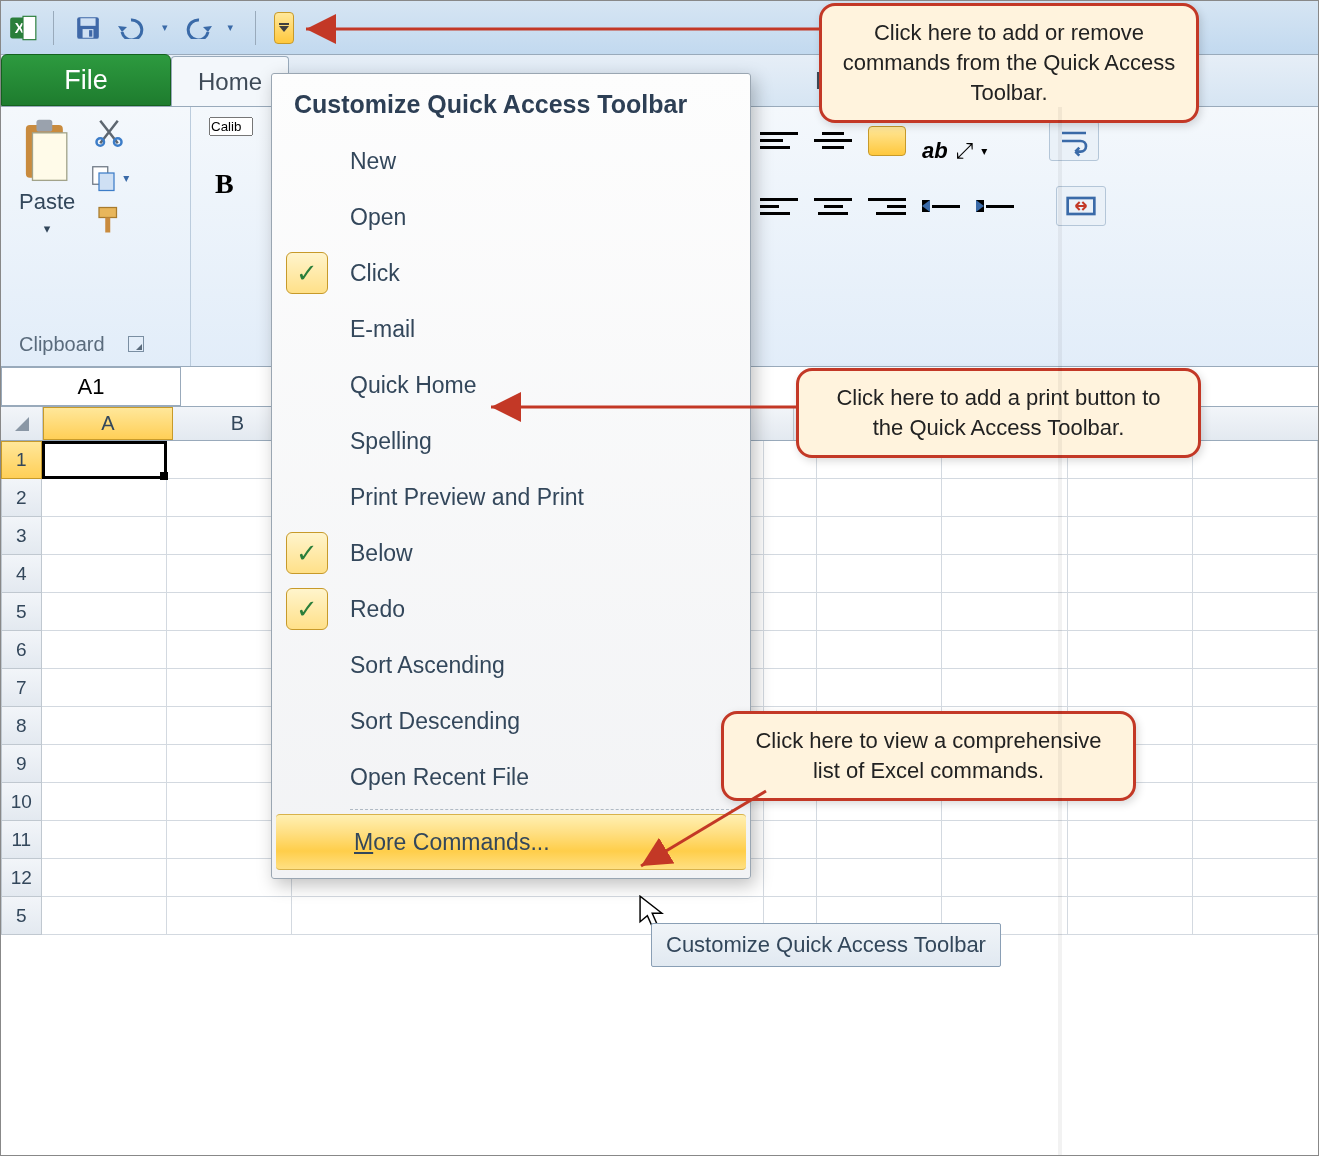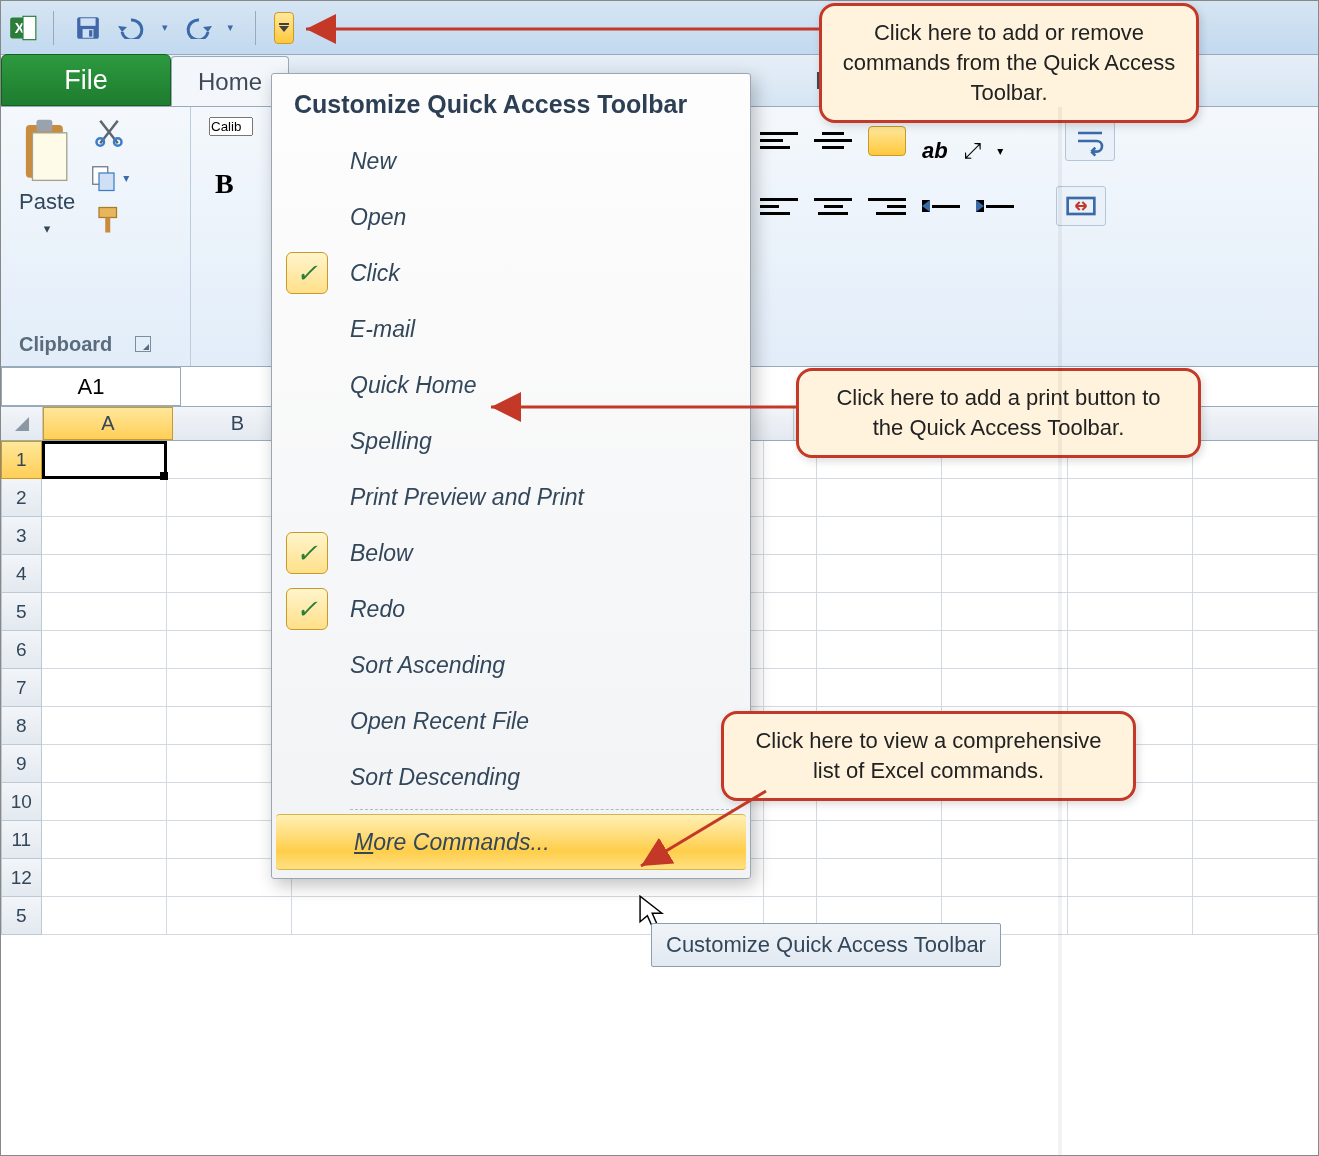--- a/index.html
+++ b/index.html
@@ -27,38 +27,38 @@
   .tabs { height: 52px; background: linear-gradient(#e6eef7, #d6e5f3); display:flex; align-items:flex-end; border-bottom:1px solid #9ab;}
   .file-tab { background: linear-gradient(#2d9a3f, #1e7c2e); color:#fff; height:52px; width:170px; display:flex; align-items:center; justify-content:center; font-size:27px; border:1px solid #14621f; border-top-left-radius:6px; border-top-right-radius:6px;}
   .tab { padding: 0 26px; height:50px; display:flex; align-items:center; font-size:24px; color:#3e4a57;}
   .tab.active { background:#f3f7fb; border:1px solid #9ab; border-bottom:none; border-top-left-radius:4px; border-top-right-radius:4px;}
   .tab.peek { margin-left: 500px; }
 
   
   .ribbon { height: 260px; background: linear-gradient(#f4f8fc, #e2edf9); display:flex; border-bottom:1px solid #9ab;}
   .ribbon-group { border-right:1px solid #bcd; padding:10px 18px 8px; display:flex; flex-direction:column;}
   .ribbon-group .group-body { flex:1; display:flex; gap:14px;}
-  .group-label { height:28px; font-size:20px; color:#5a6b7c; display:flex; align-items:center; gap:6px;font-weight:bold;}
+  .group-label { height:28px; font-size:20px; color:#5a6b7c; display:flex; align-items:center; gap:6px;}
   .dialog-launcher { width:16px;height:16px; border:1px solid #7a8ea2; display:inline-block; position:relative;}
   .dialog-launcher::after{content:""; position:absolute; right:1px; bottom:1px; width:0;height:0; border-left:6px solid transparent; border-bottom:6px solid #5a6b7c;}
 
   .paste-btn { display:flex; flex-direction:column; align-items:center; gap:6px; font-size:22px; color:#33475b;}
   .paste-btn .clipboard-svg{width:54px;height:66px;}
   .paste-btn .drop{font-size:13px;}
   .mini-btn-col{display:flex;flex-direction:column;gap:12px;align-items:center;}
   .cut-icon svg, .copy-icon svg, .fmtpt-icon svg {width:30px;height:30px;}
   .copy-icon .drop{font-size:12px;color:#3a6aa8;}
   .bold-btn{font-family:"Times New Roman",serif;font-weight:bold;font-size:28px;padding:4px 6px;}
 
   .alignment-group{margin-left:470px;}
   .align-row{display:flex;gap:16px;align-items:center;margin-bottom:8px;flex-wrap:wrap;}
   .align-btn{width:38px;height:30px;display:flex;flex-direction:column;justify-content:center;gap:4px;}
   .align-btn span{height:3px;background:#000;}
   .highlight-btn{width:38px;height:30px;background:linear-gradient(#ffe89b,#ffc83d);border:1px solid #c79a2a;border-radius:4px;}
-  .orient-btn{display:flex;align-items:center;gap:16px;font-size:22px;margin-top:21px;}
+  .orient-btn{display:flex;align-items:center;gap:8px;font-size:22px;margin-top:21px;}
   .wrap-btn, .merge-btn{width:50px;height:40px;display:flex;align-items:center;justify-content:center;color:#3a6aa8;border:1px solid #b4c6d8;border-radius:3px;background:#eaf1f8;}
   .wrap-btn svg, .merge-btn svg{width:32px;height:32px;}
 
   
   .formula-bar{height:40px;display:flex;border-bottom:1px solid #9ab;}
   .name-box{width:180px;border:1px solid #9ab;display:flex;align-items:center;justify-content:center;font-size:22px;background:#fff;}
 
   
   .grid{position:relative;}
   .col-headers{display:flex;height:34px;background:linear-gradient(#f2f5f9,#e3e9f0);border-bottom:1px solid #9ab;}
@@ -78,21 +78,21 @@
   .qat-menu{
     position:absolute; left:270px; top:72px; width:480px;
     background:linear-gradient(#fdfdfd,#f2f3f5);
     border:1px solid #9aa6b2; border-radius:3px;
     box-shadow:4px 6px 18px rgba(0,0,0,.25);
     padding-bottom:8px;
   }
   .qat-menu-title{font-weight:bold;font-size:25px;color:#2d3f55;padding:16px 22px 14px;}
   .qat-menu-item{
     display:flex; align-items:center; height:56px;
-    padding-left:14px; font-size:23px; color:#33475b; gap:18px;font-style:italic;
+    padding-left:14px; font-size:23px; color:#33475b; gap:18px;
   }
   .qat-menu-item .chk{
     width:42px;height:42px;border-radius:6px;display:flex;align-items:center;justify-content:center;font-size:26px;color:#2a7e3a;
   }
   .qat-menu-item.checked .chk{background:linear-gradient(#fff4cc,#ffe089);border:1px solid #c79a2a;}
   .qat-menu-item .txt{flex:1; padding-left:4px;}
   .qat-menu-sep{border-top:1px dashed #b0bac4;margin:4px 16px 4px 78px;}
   .qat-menu-item.highlight{
     background:linear-gradient(#fff0b3,#ffdf82,#ffce4a,#ffe083);
     border-top:1px solid #d8b24a;border-bottom:1px solid #d8b24a;
@@ -490,25 +490,25 @@
         <div class="qat-menu-item checked">
           <span class="chk">✓</span>
           <span class="txt">Redo</span>
         </div>
         <div class="qat-menu-item">
           <span class="chk"></span>
           <span class="txt">Sort Ascending</span>
         </div>
         <div class="qat-menu-item">
           <span class="chk"></span>
+          <span class="txt">Sort Descending</span>
+        </div>
+        <div class="qat-menu-item">
+          <span class="chk"></span>
           <span class="txt">Open Recent File</span>
-        </div>
-        <div class="qat-menu-item">
-          <span class="chk"></span>
-          <span class="txt">Sort Descending</span>
         </div>
       </div>
     <div class="qat-menu-sep"></div>
     <div class="qat-menu-item highlight">
       <span class="chk"></span>
         <span class="txt"><u>M</u><span id="more-rest">ore Commands...</span></span>
     </div>
   </div>
 
   <svg class="cursor" viewBox="0 0 20 28">

